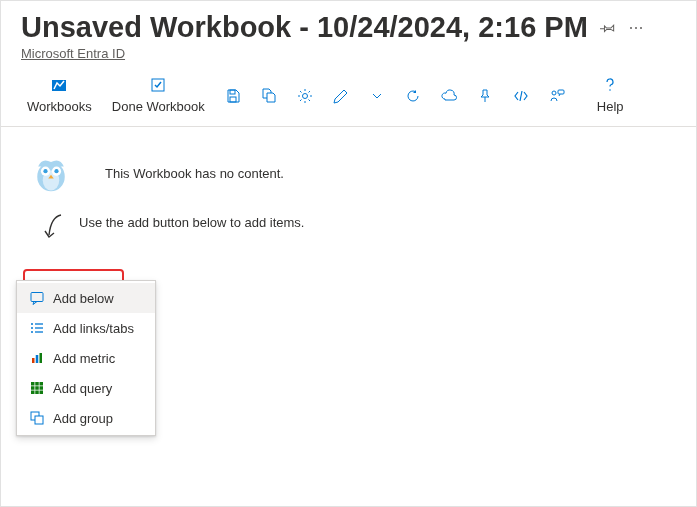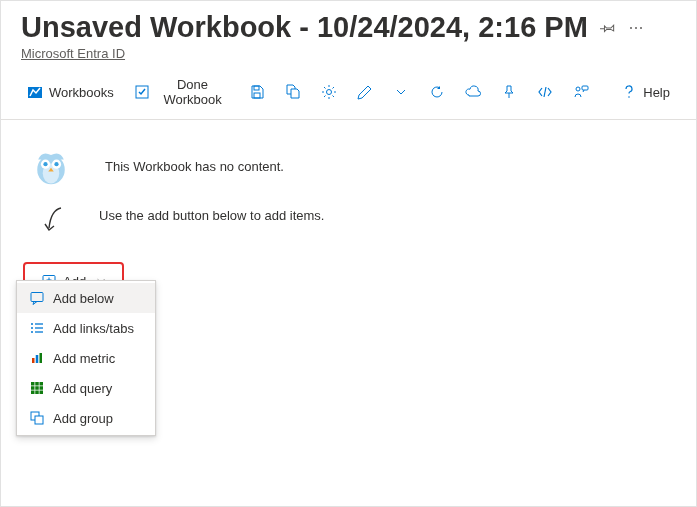--- a/index.html
+++ b/index.html
@@ -36,30 +36,31 @@
       align-items: center;
       gap: 6px;
       padding: 4px 8px;
       background: none;
       border: none;
       font-family: inherit;
       font-size: 13px;
       color: #323130;
       cursor: pointer;
       border-radius: 2px;
+      flex-direction: column;
     }
     .tool-icon { width: 16px; height: 16px; display: inline-flex; align-items: center; justify-content: center; color: #0078d4; }
     
     
     .content { padding: 24px 28px 10px 28px; }
     .empty-row { display: flex; align-items: center; gap: 32px; margin-bottom: 18px; }
     .owl { width: 44px; height: 44px; }
     .empty-hint-row { display: flex; align-items: flex-start; gap: 14px; margin-left: 12px; margin-bottom: 18px; }
     .arrow { width: 24px; height: 32px; }
-    .hint-text { padding-top: 2px; margin-left: 20px; }
+    .hint-text { padding-top: 2px; }
     
     
     .add-btn-wrap {
       border: 2px solid #e62e2e;
       border-radius: 4px;
       padding: 8px 10px;
       display: inline-flex;
       align-items: center;
       gap: 2px;
       margin-left: -6px;

